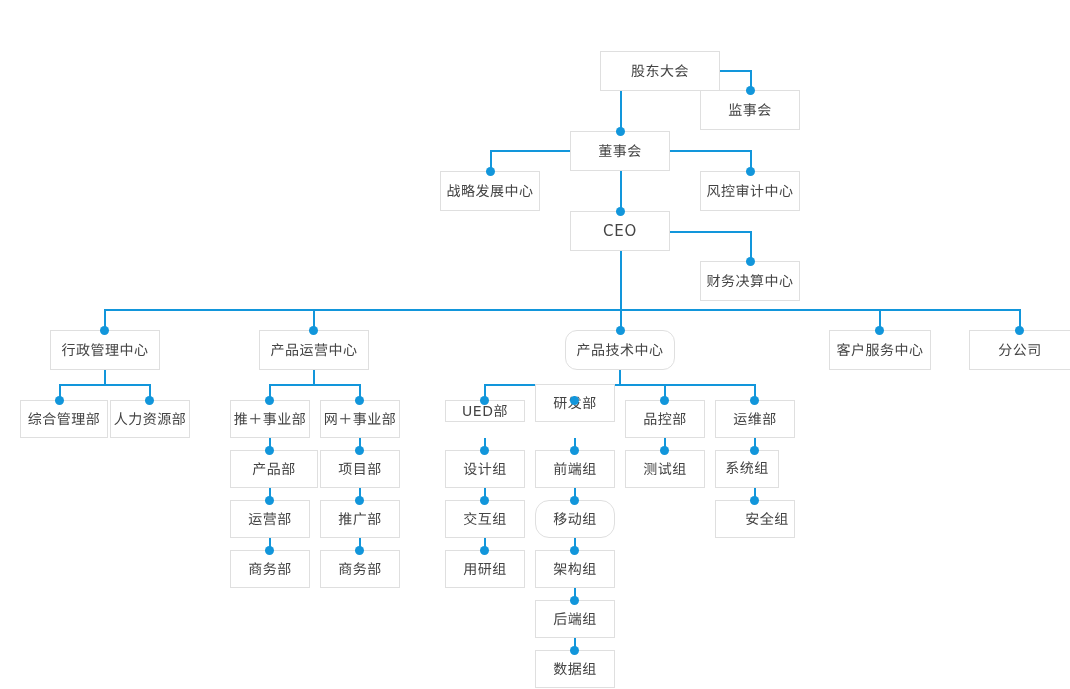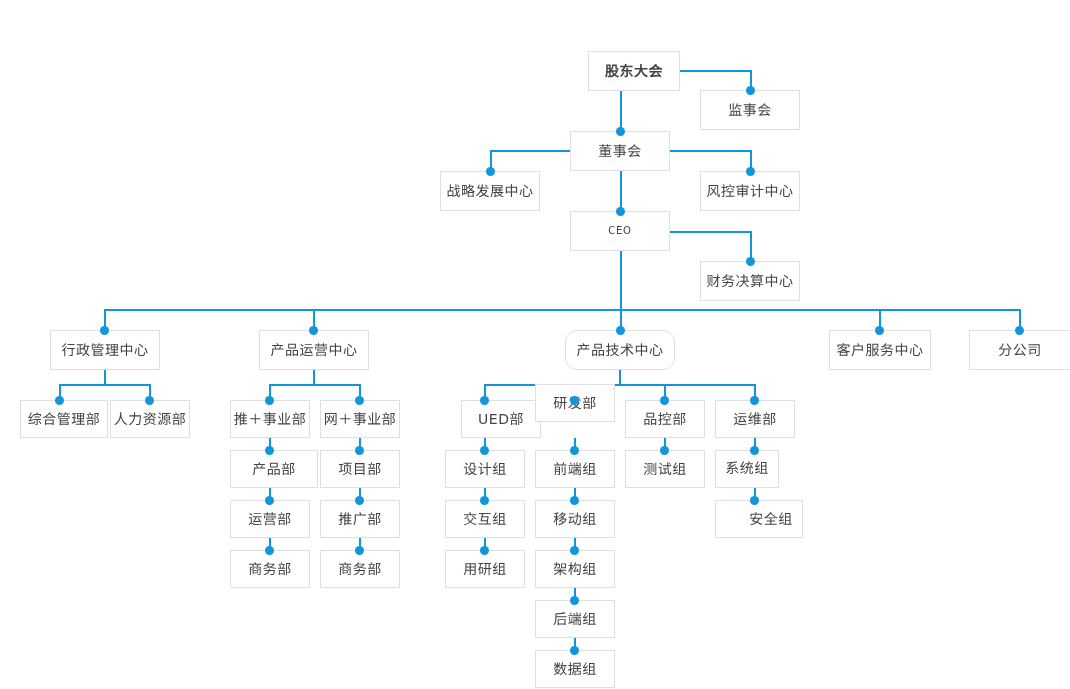--- a/index.html
+++ b/index.html
@@ -29,21 +29,21 @@
     display: flex;
     align-items: center;
     justify-content: center;
     text-align: center;
     white-space: nowrap;
     letter-spacing: 0.5px;
     z-index: 3;
   }
   .node.latin {
     letter-spacing: 0.8px;
-    font-size: 10px;
+    font-size: 15px;
   }
   .edge {
     position: absolute;
     background: #1296db;
     z-index: 1;
   }
   .edge.h { height: 2px; }
   .edge.v { width: 2px; }
   .dot {
     position: absolute;
@@ -139,21 +139,21 @@
       <div class="dot" style="left: 569.5px; top: 495.5px;"></div>
       <div class="dot" style="left: 749.5px; top: 495.5px;"></div>
       <div class="dot" style="left: 264.5px; top: 545.5px;"></div>
       <div class="dot" style="left: 354.5px; top: 545.5px;"></div>
       <div class="dot" style="left: 479.5px; top: 545.5px;"></div>
       <div class="dot" style="left: 569.5px; top: 545.5px;"></div>
       <div class="dot" style="left: 569.5px; top: 595.5px;"></div>
       <div class="dot" style="left: 569.5px; top: 645.5px;"></div>
     </div>
   <div id="node-layer">
-      <div class="node" style="left: 588px; top: 51px; width: 92px; height: 40px; font-weight: bold;">股东大会</div>
+      <div class="node" style="left: 600px; top: 51px; width: 120px; height: 40px;">股东大会</div>
       <div class="node" style="left: 700px; top: 90px; width: 100px; height: 40px;">监事会</div>
       <div class="node" style="left: 570px; top: 131px; width: 100px; height: 40px;">董事会</div>
       <div class="node" style="left: 440px; top: 171px; width: 100px; height: 40px;">战略发展中心</div>
       <div class="node" style="left: 700px; top: 171px; width: 100px; height: 40px;">风控审计中心</div>
       <div class="node latin" style="left: 570px; top: 211px; width: 100px; height: 40px;">CEO</div>
       <div class="node" style="left: 700px; top: 261px; width: 100px; height: 40px;">财务决算中心</div>
       <div class="node" style="left: 50px; top: 330px; width: 110px; height: 40px;">行政管理中心</div>
       <div class="node" style="left: 259px; top: 330px; width: 110px; height: 40px;">产品运营中心</div>
       <div class="node" style="left: 565px; top: 330px; width: 110px; height: 40px; border-radius: 12px;">产品技术中心</div>
       <div class="node" style="left: 829px; top: 330px; width: 102px; height: 40px;">客户服务中心</div>
@@ -161,29 +161,29 @@
       <div class="node" style="left: 20px; top: 400px; width: 88px; height: 38px;">综合管理部</div>
       <div class="node" style="left: 110px; top: 400px; width: 80px; height: 38px;">人力资源部</div>
       <div class="node" style="left: 230px; top: 400px; width: 80px; height: 38px;">推＋事业部</div>
       <div class="node" style="left: 320px; top: 400px; width: 80px; height: 38px; text-align: right;">网＋事业部</div>
       <div class="node" style="left: 230px; top: 450px; width: 88px; height: 38px;">产品部</div>
       <div class="node" style="left: 320px; top: 450px; width: 80px; height: 38px;">项目部</div>
       <div class="node" style="left: 230px; top: 500px; width: 80px; height: 38px;">运营部</div>
       <div class="node" style="left: 320px; top: 500px; width: 80px; height: 38px;">推广部</div>
       <div class="node" style="left: 230px; top: 550px; width: 80px; height: 38px;">商务部</div>
       <div class="node" style="left: 320px; top: 550px; width: 80px; height: 38px;">商务部</div>
-      <div class="node" style="left: 445px; top: 400px; width: 80px; height: 38px; margin-left: 16px;">UED部</div>
+      <div class="node" style="left: 445px; top: 400px; width: 80px; height: 22px;">UED部</div>
       <div class="node" style="left: 535px; top: 384px; width: 80px; height: 38px;">研发部</div>
       <div class="node" style="left: 625px; top: 400px; width: 80px; height: 38px;">品控部</div>
       <div class="node" style="left: 715px; top: 400px; width: 80px; height: 38px;">运维部</div>
       <div class="node" style="left: 445px; top: 450px; width: 80px; height: 38px;">设计组</div>
       <div class="node" style="left: 535px; top: 450px; width: 80px; height: 38px;">前端组</div>
       <div class="node" style="left: 625px; top: 450px; width: 80px; height: 38px;">测试组</div>
       <div class="node" style="left: 715px; top: 450px; width: 64px; height: 38px; font-family: Liberation Mono, monospace;">系统组</div>
       <div class="node" style="left: 445px; top: 500px; width: 80px; height: 38px;">交互组</div>
-      <div class="node" style="left: 535px; top: 500px; width: 80px; height: 38px;">移动组</div>
-      <div class="node" style="left: 715px; top: 500px; width: 88px; height: 38px; padding-left: 24px;">安全组</div>
+      <div class="node" style="left: 535px; top: 500px; width: 80px; height: 38px; border-radius: 14px;">移动组</div>
+      <div class="node" style="left: 715px; top: 500px; width: 80px; height: 38px; padding-left: 24px;">安全组</div>
       <div class="node" style="left: 445px; top: 550px; width: 80px; height: 38px;">用研组</div>
       <div class="node" style="left: 535px; top: 550px; width: 80px; height: 38px;">架构组</div>
       <div class="node" style="left: 535px; top: 600px; width: 80px; height: 38px;">后端组</div>
       <div class="node" style="left: 535px; top: 650px; width: 80px; height: 38px;">数据组</div>
     </div>
 </div>
 
 </body></html>

